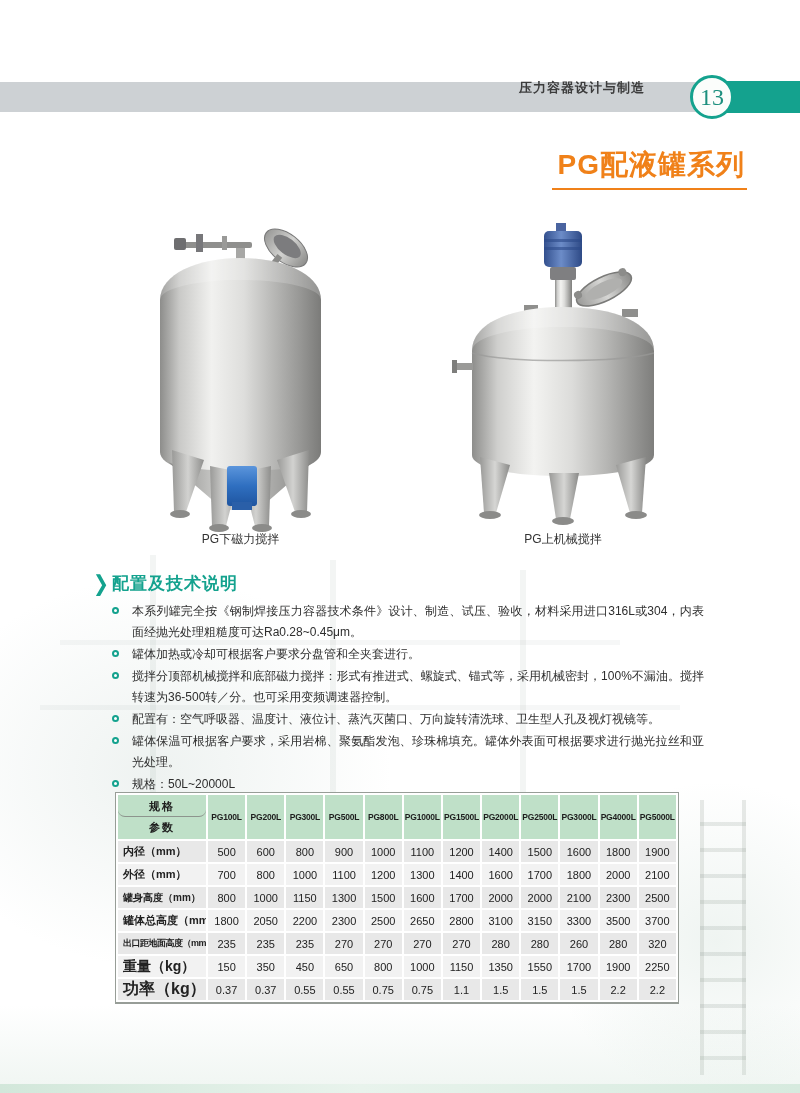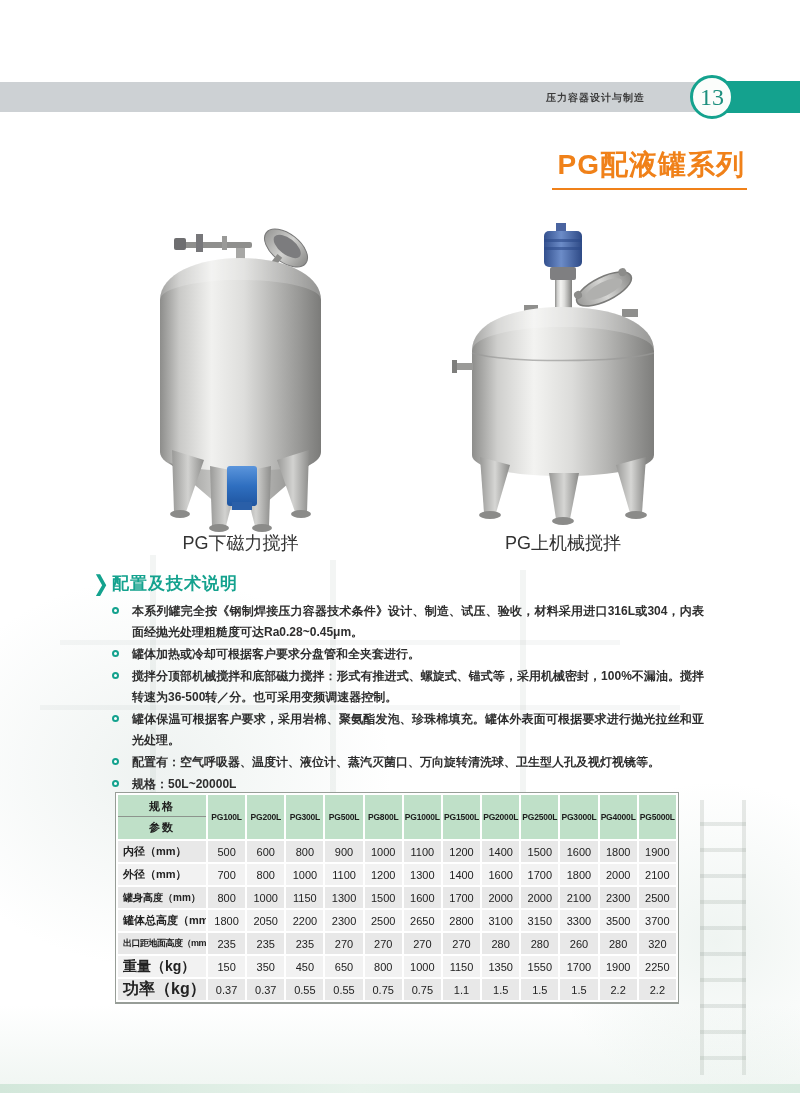--- a/index.html
+++ b/index.html
@@ -25,60 +25,60 @@
   .wm-ladder{position:absolute;left:700px;top:800px;width:46px;height:275px;
     border-left:4px solid rgba(148,160,152,0.22);border-right:4px solid rgba(148,160,152,0.22);
     background:repeating-linear-gradient(180deg, transparent 0 22px, rgba(148,160,152,0.22) 22px 26px);}
   .wm-bottomwash{position:absolute;left:0;bottom:8px;width:800px;height:80px;
     background:linear-gradient(180deg, transparent, rgba(176,206,188,0.18));}
   .bottom-strip{position:absolute;left:0;bottom:0;width:800px;height:9px;
     background:linear-gradient(90deg,#d2e7da,#e8f3ec 45%,#d6eade);}
 
   
   .topbar-gray{position:absolute;left:0;top:82px;width:700px;height:30px;background:var(--header-gray-bar);}
-  .topbar-title{position:absolute;right:155px;top:83px;height:39px;line-height:30px;
-    font-size:10px;font-weight:bold;color:#3c3c3c;letter-spacing:1px;}
+  .topbar-title{position:absolute;right:155px;top:73px;height:39px;line-height:30px;
+    font-size:13px;font-weight:bold;color:#3c3c3c;letter-spacing:1px;}
   .topbar-teal{position:absolute;right:0;top:81px;width:100px;height:32px;background:var(--accent-teal);}
   .page-circle{position:absolute;left:690px;top:75px;width:44px;height:44px;border-radius:50%;
     background:#fbfdfb;border:3px solid var(--accent-teal);display:flex;align-items:center;justify-content:center;
     font-family:"Liberation Serif","DejaVu Serif",serif;font-size:24px;color:#1c8f7e;}
 
   
   .series-title{position:absolute;right:55px;top:146px;font-size:28px;font-weight:bold;
     color:var(--title-orange);letter-spacing:1px;}
   .series-underline{position:absolute;right:53px;top:188px;width:195px;height:2px;background:var(--title-orange);}
 
   
   .figure{position:absolute;}
   .fig-left{left:128px;top:214px;width:225px;height:318px;}
   .fig-right{left:452px;top:217px;width:222px;height:310px;}
-  .caption{position:absolute;top:531px;font-size:18px;color:#333;text-align:center;font-weight:500;}
+  .caption{position:absolute;top:531px;font-size:12px;color:#333;text-align:center;font-weight:500;}
   .cap-left{left:128px;width:225px;}
   .cap-right{left:452px;width:222px;}
 
   
   .section-head{position:absolute;left:93px;top:572px;display:flex;align-items:center;}
   .section-arrow{color:var(--accent-teal);font-size:19px;font-weight:bold;transform:scaleY(1.15);}
   .section-title{margin-left:3px;color:var(--accent-teal);font-size:17px;font-weight:bold;letter-spacing:1px;}
 
   
   .bullets{position:absolute;left:110px;top:601px;width:594px;list-style:none;}
   .bullets li{position:relative;padding-left:22px;font-size:12px;line-height:21px;color:#2e2e2e;
-    font-weight:700;text-align:justify;margin-bottom:1px;}
+    font-weight:400;text-align:justify;margin-bottom:1px;}
   .bmark{position:absolute;left:2px;top:6px;width:7px;height:7px;border:2.5px solid var(--accent-teal);
     border-radius:50%;background:#fff;}
 
   
   .spec-table-wrap{position:absolute;left:115px;top:792px;width:564px;}
   table.spec{width:564px;table-layout:fixed;border-collapse:separate;border-spacing:2px;
     background:#ffffff;border:1px solid #979d97;border-bottom-width:2px;}
   table.spec thead th{background:var(--table-header-green);height:44px;padding:0;
     font-size:8.5px;font-weight:bold;color:#1e1e1e;letter-spacing:-0.2px;vertical-align:middle;}
   th.corner{width:88px;}
-  .corner .half{height:21px;line-height:21px;font-size:11px;font-weight:bold;text-align:center;letter-spacing:2px;}
+  .corner .half{height:21px;line-height:21px;font-size:11px;font-weight:bold;text-align:center;letter-spacing:2px;border-radius:7px;}
   .corner .half-top{border-bottom:1px solid #8d948d;}
   table.spec tbody th{height:21px;text-align:left;padding-left:5px;font-weight:600;color:#222;
     white-space:nowrap;overflow:hidden;margin-top:25px;}
   table.spec tbody td{height:21px;text-align:center;font-size:11px;color:#222;}
   tr.row-gray th,tr.row-gray td{background:var(--row-gray);}
   tr.row-light th,tr.row-light td{background:var(--row-light);}
 </style>
 </head>
 <body>
 
@@ -228,22 +228,22 @@
 
   <div class="section-head">
     <span class="section-arrow">❯</span>
     <span class="section-title">配置及技术说明</span>
   </div>
 
   <ul class="bullets">
       <li><span class="bmark"></span><span>本系列罐完全按《钢制焊接压力容器技术条件》设计、制造、试压、验收，材料采用进口316L或304，内表面经抛光处理粗糙度可达Ra0.28~0.45μm。</span></li>
       <li><span class="bmark"></span><span>罐体加热或冷却可根据客户要求分盘管和全夹套进行。</span></li>
       <li><span class="bmark"></span><span>搅拌分顶部机械搅拌和底部磁力搅拌：形式有推进式、螺旋式、锚式等，采用机械密封，100%不漏油。搅拌转速为36-500转／分。也可采用变频调速器控制。</span></li>
+      <li><span class="bmark"></span><span>配置有：空气呼吸器、温度计、液位计、蒸汽灭菌口、万向旋转清洗球、卫生型人孔及视灯视镜等。</span></li>
       <li><span class="bmark"></span><span>罐体保温可根据客户要求，采用岩棉、聚氨酯发泡、珍珠棉填充。罐体外表面可根据要求进行抛光拉丝和亚光处理。</span></li>
-      <li><span class="bmark"></span><span>配置有：空气呼吸器、温度计、液位计、蒸汽灭菌口、万向旋转清洗球、卫生型人孔及视灯视镜等。</span></li>
       <li><span class="bmark"></span><span>规格：50L~20000L</span></li>
     </ul>
 
   <div class="spec-table-wrap">
     <table class="spec">
       <thead>
         <tr>
           <th class="corner">
             <div class="half half-top">规格</div>
             <div class="half">参数</div>

